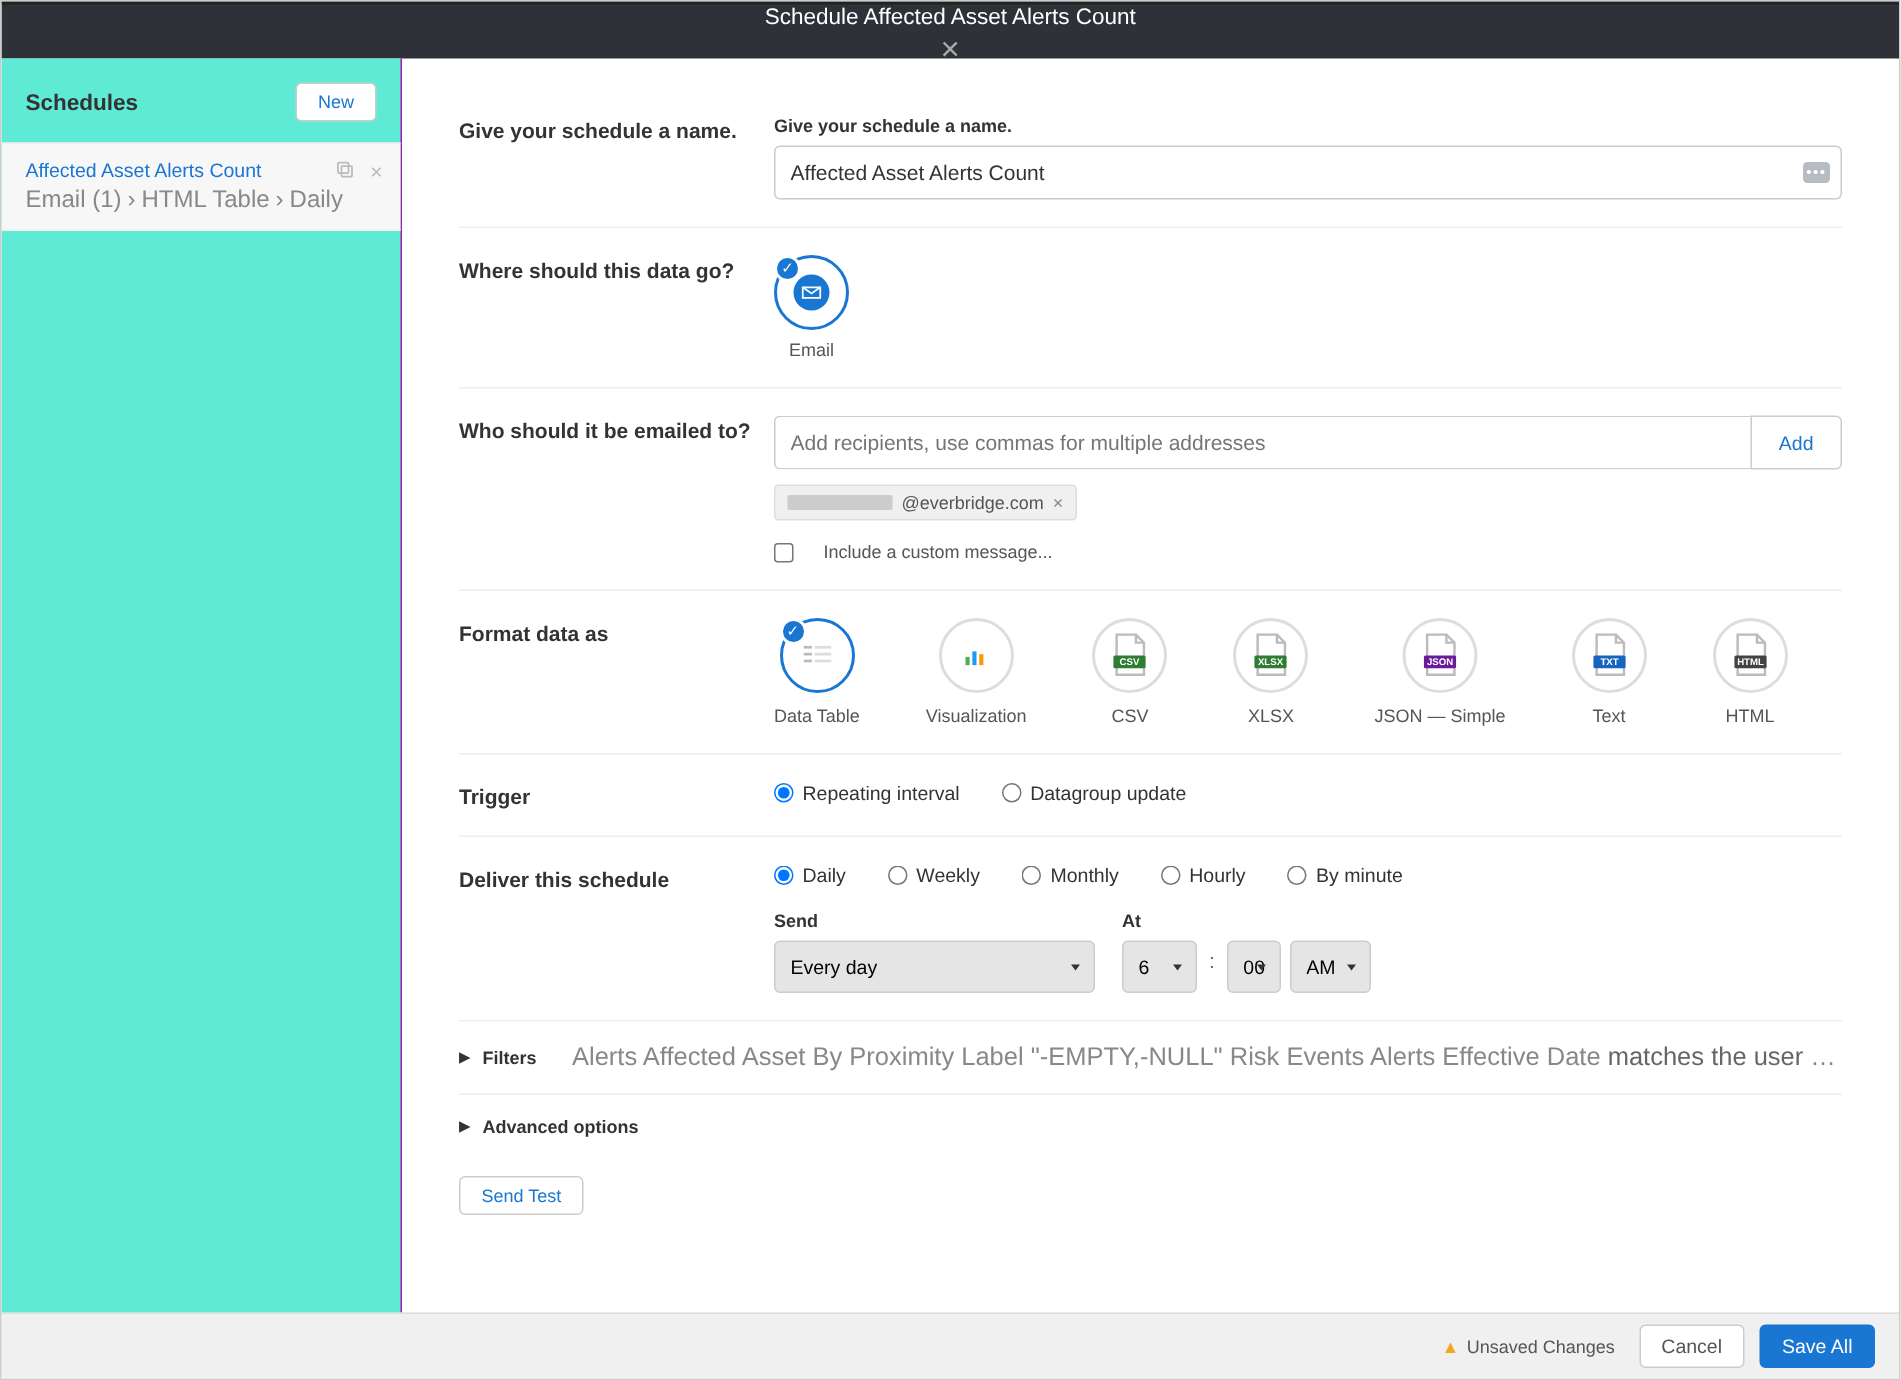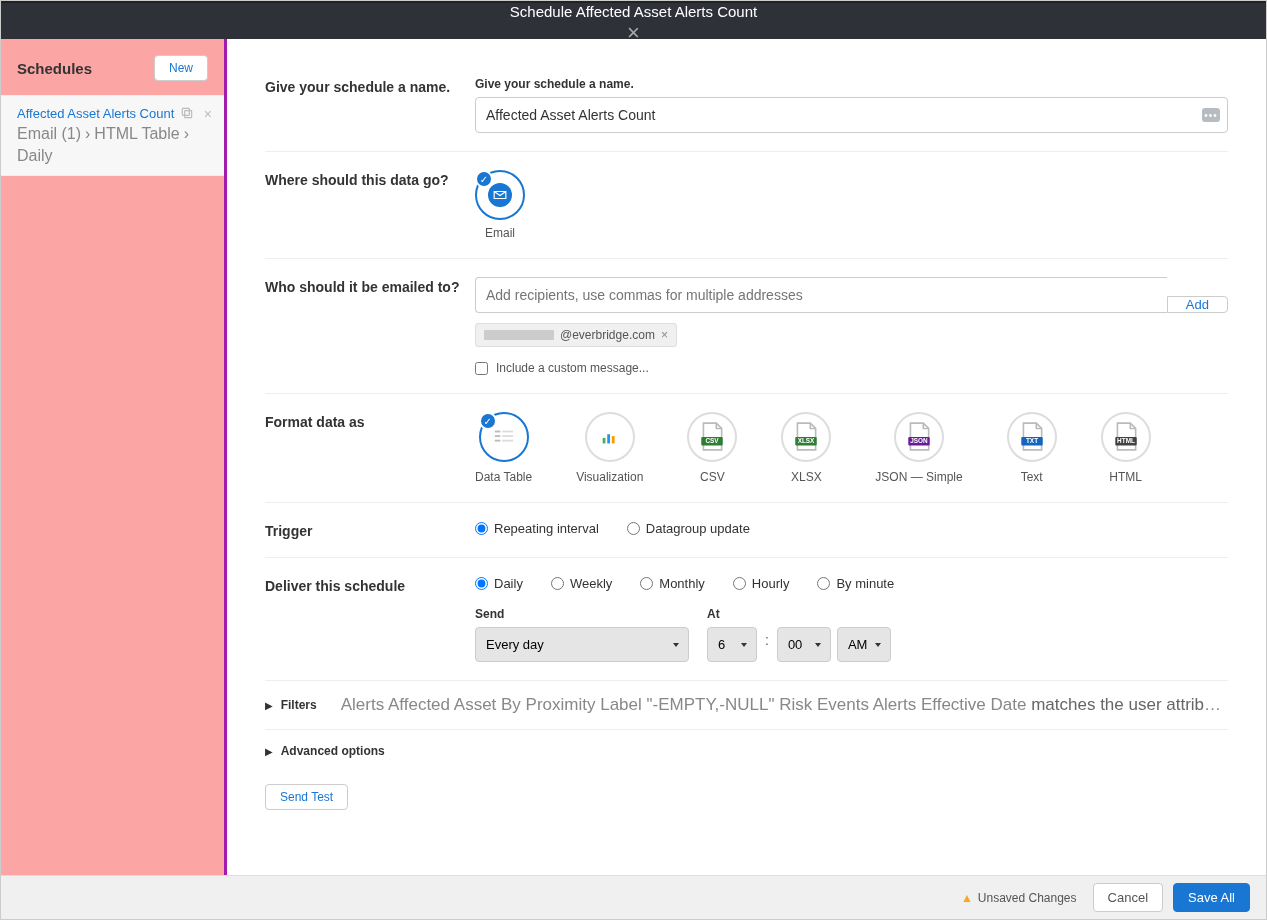--- a/index.html
+++ b/index.html
@@ -1,21 +1,21 @@
 <!DOCTYPE html>
 <html><head>
 <meta charset="utf-8">
 <style>
 * { box-sizing: border-box; margin: 0; padding: 0; }
 body { font-family: -apple-system, BlinkMacSystemFont, "Segoe UI", Helvetica, Arial, sans-serif; font-size: 13px; color: #333; background: #fff; width: 1267px; height: 920px; overflow: hidden; border: 1px solid #ccc; position: relative; }
 .modal-header { background: #2e3238; height: 38px; display: flex; align-items: center; padding: 0 16px; justify-content: space-between; border-top: 2px solid #222; flex-direction: column; }
 .modal-title { color: #fff; font-size: 15px; font-weight: 400; }
 .close-x { color: #aaa; font-size: 22px; cursor: pointer; font-weight: 300; }
 .body-area { display: flex; height: 838px; }
-.sidebar { width: 226px; border-right: 3px solid #a21caf; background: #fca5a5; }
+.sidebar { width: 267px; border-right: 1px solid #a21caf; background: #5eead4; }
 .sidebar-head { display: flex; justify-content: space-between; align-items: center; padding: 16px 16px 14px 16px; }
 .sidebar-head h3 { font-size: 15px; font-weight: 600; color: #333; }
 .btn { border: 1px solid #ccc; background: #fff; padding: 5px 14px; border-radius: 4px; font-size: 12px; cursor: pointer; color: #333; }
 .btn.link { color: #1976d2; border-color: #ccc; }
 .schedule-item { background: #f7f7f7; border-top: 1px solid #eee; border-bottom: 1px solid #eee; padding: 10px 16px; position: relative; }
 .schedule-item .title { color: #1976d2; font-size: 13px; margin-bottom: 4px; }
 .schedule-item .crumb { color: #888; font-size: 16px; display: flex; align-items: center; gap: 4px; flex-wrap: wrap; }
 .schedule-item .icons { position: absolute; right: 12px; top: 10px; display: flex; gap: 10px; color: #bbb; }
 .main { flex: 1; padding: 20px 38px 10px 38px; overflow-y: auto; }
 .row { display: flex; border-bottom: 1px solid #eee; padding: 18px 0; }
@@ -25,27 +25,27 @@
 .field-label { font-size: 12px; font-weight: 600; color: #333; margin-bottom: 6px; }
 .text-input { width: 100%; border: 1px solid #ccc; border-radius: 4px; padding: 9px 10px; font-size: 14px; color: #333; }
 .input-wrap { position: relative; }
 .suffix-dots { position: absolute; right: 8px; top: 50%; transform: translateY(-50%); background: #b7bcc2; color: #fff; border-radius: 3px; width: 18px; height: 14px; display: flex; align-items: center; justify-content: center; font-size: 10px; letter-spacing: 1px; }
 .dest-option { display: inline-flex; flex-direction: column; align-items: center; gap: 6px; position: relative; }
 .circle-icon { width: 50px; height: 50px; border: 2px solid #1976d2; border-radius: 50%; display: flex; align-items: center; justify-content: center; position: relative; }
 .circle-icon.plain { border-color: #ddd; }
 .inner-dot { width: 24px; height: 24px; background: #1976d2; border-radius: 50%; display: flex; align-items: center; justify-content: center; color: #fff; }
 .check-badge { position: absolute; top: -2px; left: -2px; width: 18px; height: 18px; background: #1976d2; border-radius: 50%; color: #fff; font-size: 10px; display: flex; align-items: center; justify-content: center; border: 2px solid #fff; }
 .dest-label { font-size: 12px; color: #555; }
-.recipient-row { display: flex; align-items: flex-end; }
+.recipient-row { display: flex; }
 .recipient-row .text-input { border-radius: 4px 0 0 4px; border-right: none; }
 .add-btn { border: 1px solid #ccc; border-radius: 0 4px 4px 0; background: #fff; color: #1976d2; padding: 0 18px; font-size: 13px; cursor: pointer; }
 .chip { display: inline-flex; align-items: center; background: #f0f0f0; border: 1px solid #ddd; border-radius: 3px; padding: 4px 8px; margin-top: 10px; font-size: 12px; color: #555; gap: 6px; }
 .chip .redact { background: #ccc; width: 70px; height: 10px; border-radius: 1px; }
 .chip .x { color: #888; cursor: pointer; }
-.checkbox-row { display: flex; align-items: center; gap: 8px; margin-top: 14px; font-size: 12px; color: #555; }
+.checkbox-row { display: flex; align-items: center; gap: 20px; margin-top: 14px; font-size: 12px; color: #555; }
 .format-grid { display: flex; gap: 44px; }
 .format-opt { display: flex; flex-direction: column; align-items: center; gap: 8px; position: relative; }
 .format-label { font-size: 12px; color: #555; white-space: nowrap; }
 .radio-row { display: flex; gap: 28px; align-items: center; }
 .radio-row label { display: flex; align-items: center; gap: 6px; font-size: 13px; color: #333; }
 .time-row { display: flex; gap: 18px; margin-top: 16px; align-items: flex-end; }
 .select { border: 1px solid #ccc; border-radius: 4px; padding: 9px 10px; font-size: 13px; background: #e5e5e5; appearance: none; -webkit-appearance: none; position: relative; }
 .select-wrap { position: relative; display: inline-block; }
 .select-wrap::after { content: ""; position: absolute; right: 10px; top: 50%; transform: translateY(-50%); width: 0; height: 0; border-left: 3px solid transparent; border-right: 3px solid transparent; border-top: 4px solid #333; }
 .select-wrap::before { content: ""; position: absolute; right: 10px; top: calc(50% - 7px); width: 0; height: 0; border-left: 3px solid transparent; border-right: 3px solid transparent; border-bottom: 4px solid #333; }
@@ -278,21 +278,21 @@
         <div class="time-row">
           <div>
             <div class="field-label">Send</div>
             <div class="select-wrap"><select class="select" style="width:214px;"><option>Every day</option></select></div>
           </div>
           <div>
             <div class="field-label">At</div>
             <div style="display:flex;align-items:center;gap:6px;">
               <div class="select-wrap"><select class="select" style="width:50px;"><option>6</option></select></div>
               <span class="colon">:</span>
-              <div class="select-wrap"><select class="select" style="width:54px;"><option>00</option></select></div>
+              <div class="select-wrap"><select class="select" style="width:36px;"><option>00</option></select></div>
               <div class="select-wrap"><select class="select" style="width:54px;"><option>AM</option></select></div>
             </div>
           </div>
         </div>
       </div>
     </div>
 
     <div class="collapsible">
       <span class="caret">▶</span>
       <span class="lbl">Filters</span>

